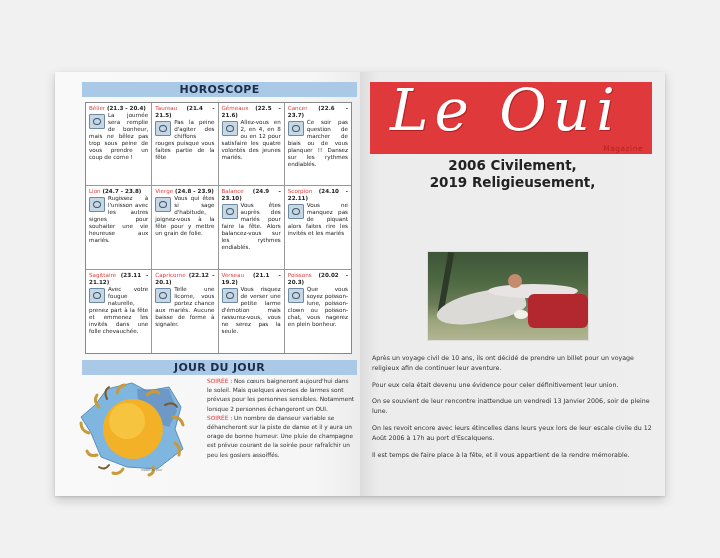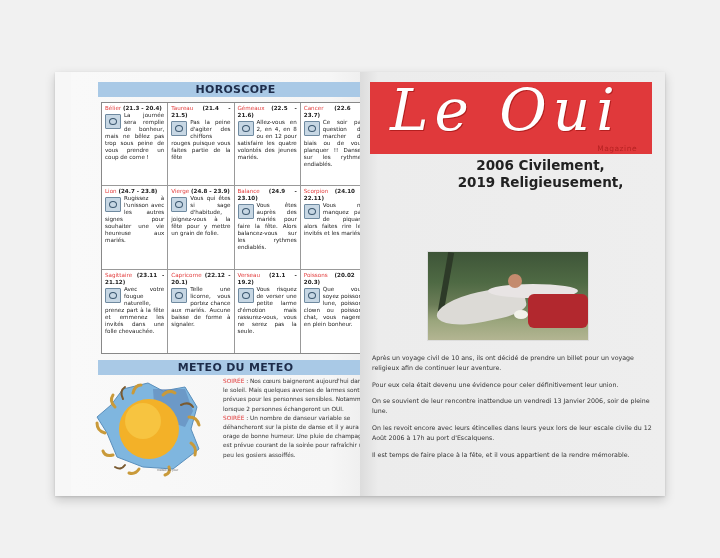--- a/index.html
+++ b/index.html
@@ -8,21 +8,21 @@
     background: #f1f1f1;
     font-family: "DejaVu Sans", sans-serif;
     position: relative;
   }
   .spread {
     position: absolute; left: 55px; top: 72px; width: 610px; height: 424px;
     background: #f7f7f7;
     box-shadow: 0 4px 10px rgba(0,0,0,0.18), 0 1px 2px rgba(0,0,0,0.12);
   }
   .page-left {
-    position: absolute; left: 16px; top: 0; width: 305px; height: 424px;
+    position: absolute; left: 0; top: 0; width: 305px; height: 424px;
     background: linear-gradient(to right, #f9f9f9 0%, #f6f6f6 85%, #ececec 100%);
   }
   .page-right {
     position: absolute; left: 305px; top: 0; width: 305px; height: 424px;
     background: linear-gradient(to right, #dcdcdc 0%, #ececec 6%, #eeeeee 100%);
   }
 
   .section-header {
     position: absolute; height: 15px;
     background: #a9c9e6;
@@ -69,28 +69,28 @@
     position: absolute; left: 10px; top: 10px; width: 282px; height: 72px;
     background: #e0393b;
   }
   .logo-text {
     position: absolute; left: 20px; top: -6px;
     font-family: "DejaVu Serif", serif; font-style: italic;
     font-size: 58px; color: #fff; letter-spacing: 6px;
     text-shadow: 0 0 1px #b32020, 1px 1px 0 #b32020;
   }
   .logo-sub {
-    position: absolute; right: 15px; bottom: 1px;
+    position: absolute; right: 9px; bottom: 1px;
     font-size: 7.5px; color: #b62222; letter-spacing: 0.5px;
   }
 
   .headline {
     position: absolute; left: 0; top: 85px; width: 305px;
     text-align: center; font-weight: bold; color: #222;
-    font-size: 13.5px; line-height: 17px; margin-left: 28px;
+    font-size: 13.5px; line-height: 17px;
   }
 
   .photo {
     position: absolute; left: 67px; top: 179px; width: 160px; height: 88px;
     background: linear-gradient(180deg, #3e5538 0%, #4f6a44 35%, #6c7d58 60%, #9aa57c 78%, #b3b592 100%);
     overflow: hidden;
     border: 1px solid #ddd;
   }
   .photo .tree { position: absolute; left: 15px; top: 0; width: 6px; height: 60px; background: #2d3a28; transform: rotate(10deg); }
   .photo .dress { position: absolute; left: 8px; top: 40px; width: 90px; height: 30px; background: #dcdad6; border-radius: 50% 40% 30% 50%; transform: rotate(-12deg); }
@@ -121,21 +121,21 @@
       <div class="sign-cell"><span class="sign-name">Lion</span> <span class="sign-dates">(24.7 - 23.8)</span><br><span class="sign-icon"></span><span>Rugissez à l'unisson avec les autres signes pour souhaiter une vie heureuse aux mariés.</span></div>
       <div class="sign-cell"><span class="sign-name">Vierge</span> <span class="sign-dates">(24.8 - 23.9)</span><br><span class="sign-icon"></span><span>Vous qui êtes si sage d'habitude, joignez-vous à la fête pour y mettre un grain de folie.</span></div>
       <div class="sign-cell"><span class="sign-name">Balance</span> <span class="sign-dates">(24.9 - 23.10)</span><br><span class="sign-icon"></span><span>Vous êtes auprès des mariés pour faire la fête. Alors balancez-vous sur les rythmes endiablés.</span></div>
       <div class="sign-cell"><span class="sign-name">Scorpion</span> <span class="sign-dates">(24.10 - 22.11)</span><br><span class="sign-icon"></span><span>Vous ne manquez pas de piquant alors faites rire les invités et les mariés</span></div>
       <div class="sign-cell"><span class="sign-name">Sagittaire</span> <span class="sign-dates">(23.11 - 21.12)</span><br><span class="sign-icon"></span><span>Avec votre fougue naturelle, prenez part à la fête et emmenez les invités dans une folle chevauchée.</span></div>
       <div class="sign-cell"><span class="sign-name">Capricorne</span> <span class="sign-dates">(22.12 - 20.1)</span><br><span class="sign-icon"></span><span>Telle une licorne, vous portez chance aux mariés. Aucune baisse de forme à signaler.</span></div>
       <div class="sign-cell"><span class="sign-name">Verseau</span> <span class="sign-dates">(21.1 - 19.2)</span><br><span class="sign-icon"></span><span>Vous risquez de verser une petite larme d'émotion mais rassurez-vous, vous ne serez pas la seule.</span></div>
       <div class="sign-cell"><span class="sign-name">Poissons</span> <span class="sign-dates">(20.02 - 20.3)</span><br><span class="sign-icon"></span><span>Que vous soyez poisson-lune, poisson-clown ou poisson-chat, vous nagerez en plein bonheur.</span></div>
     </div>
 
-    <div class="section-header meteo-header">METEO DU METEO</div>
+    <div class="section-header meteo-header">JOUR DU JOUR</div>
 
     <svg class="meteo-art" viewBox="0 0 120 100">
       <path d="M30 12 L55 6 L70 14 L92 10 L104 30 L98 52 L106 72 L80 92 L50 90 L24 80 L14 56 L4 40 L18 28 Z" fill="#7fb6df" stroke="#5a8fbc" stroke-width="1"></path>
       <path d="M60 12 L92 12 L100 34 L92 50 L62 40 Z" fill="#5f86b8" opacity="0.6"></path>
       <g fill="none" stroke="#c99a3a" stroke-width="3" stroke-linecap="round">
         <path d="M22 30 q-6 -6 -2 -12"></path>
           <path d="M40 16 q2 -8 8 -8"></path>
           <path d="M70 18 q6 -6 12 -2"></path>
         <path d="M96 40 q8 0 10 8"></path>
           <path d="M98 66 q6 4 4 12"></path>

